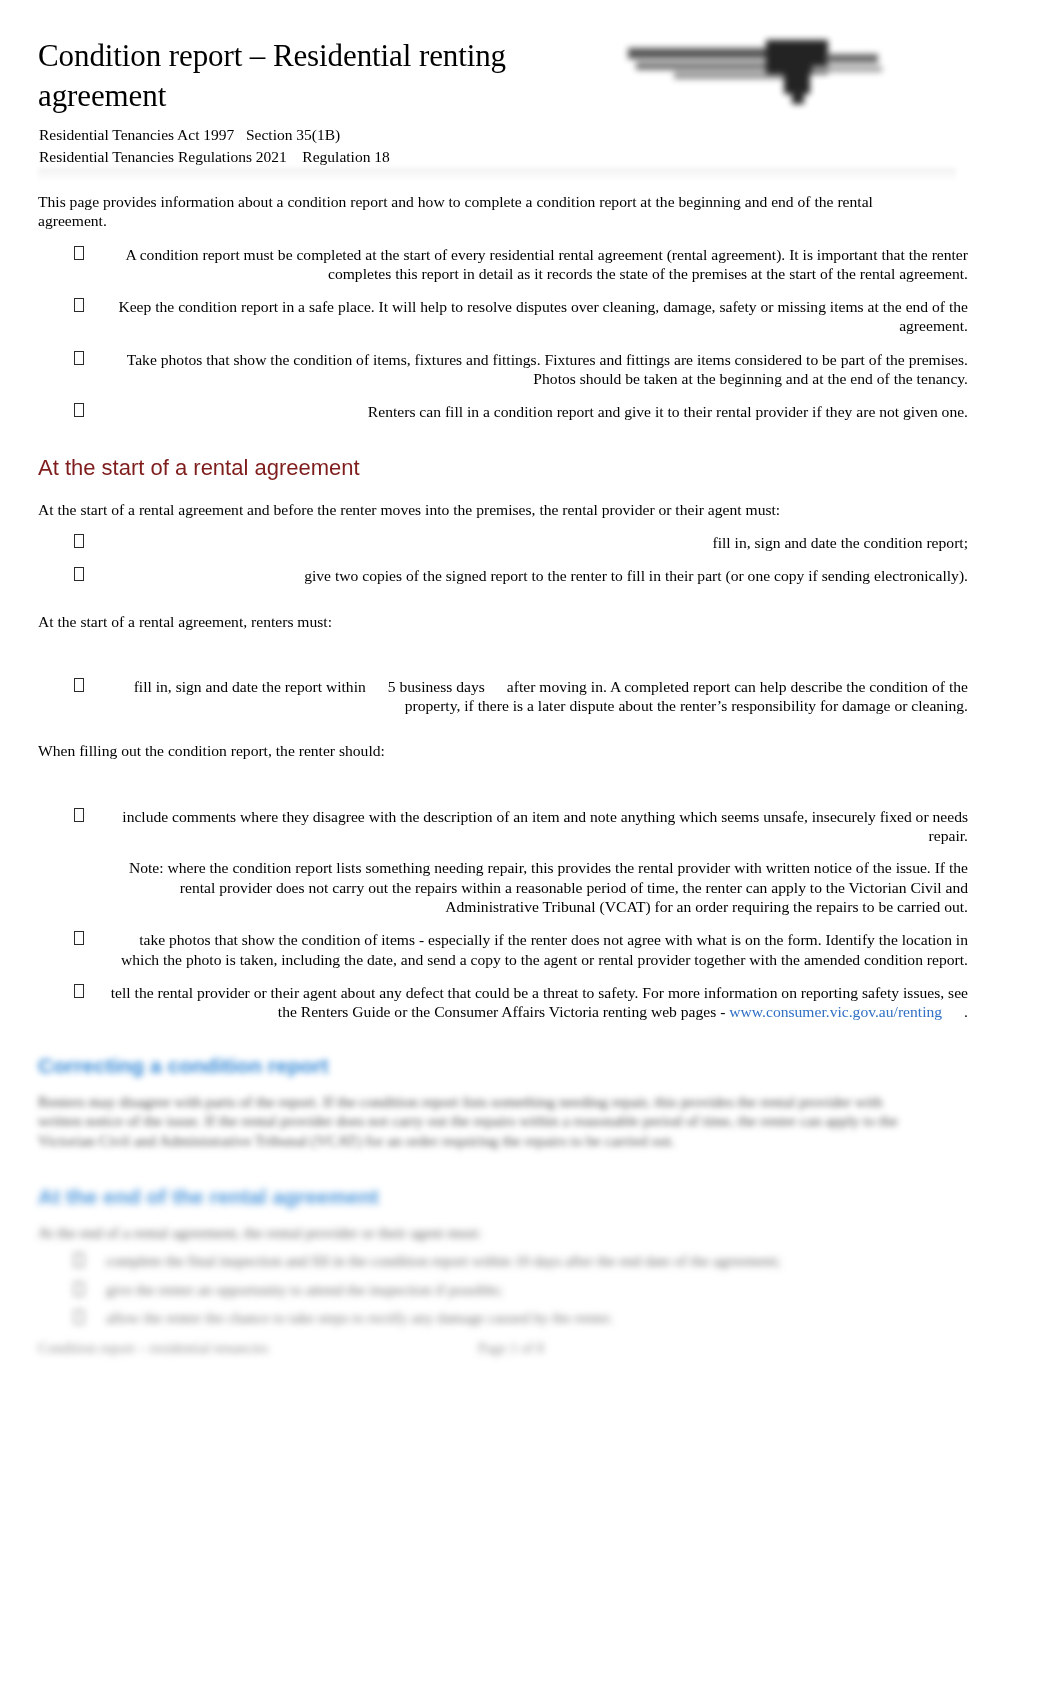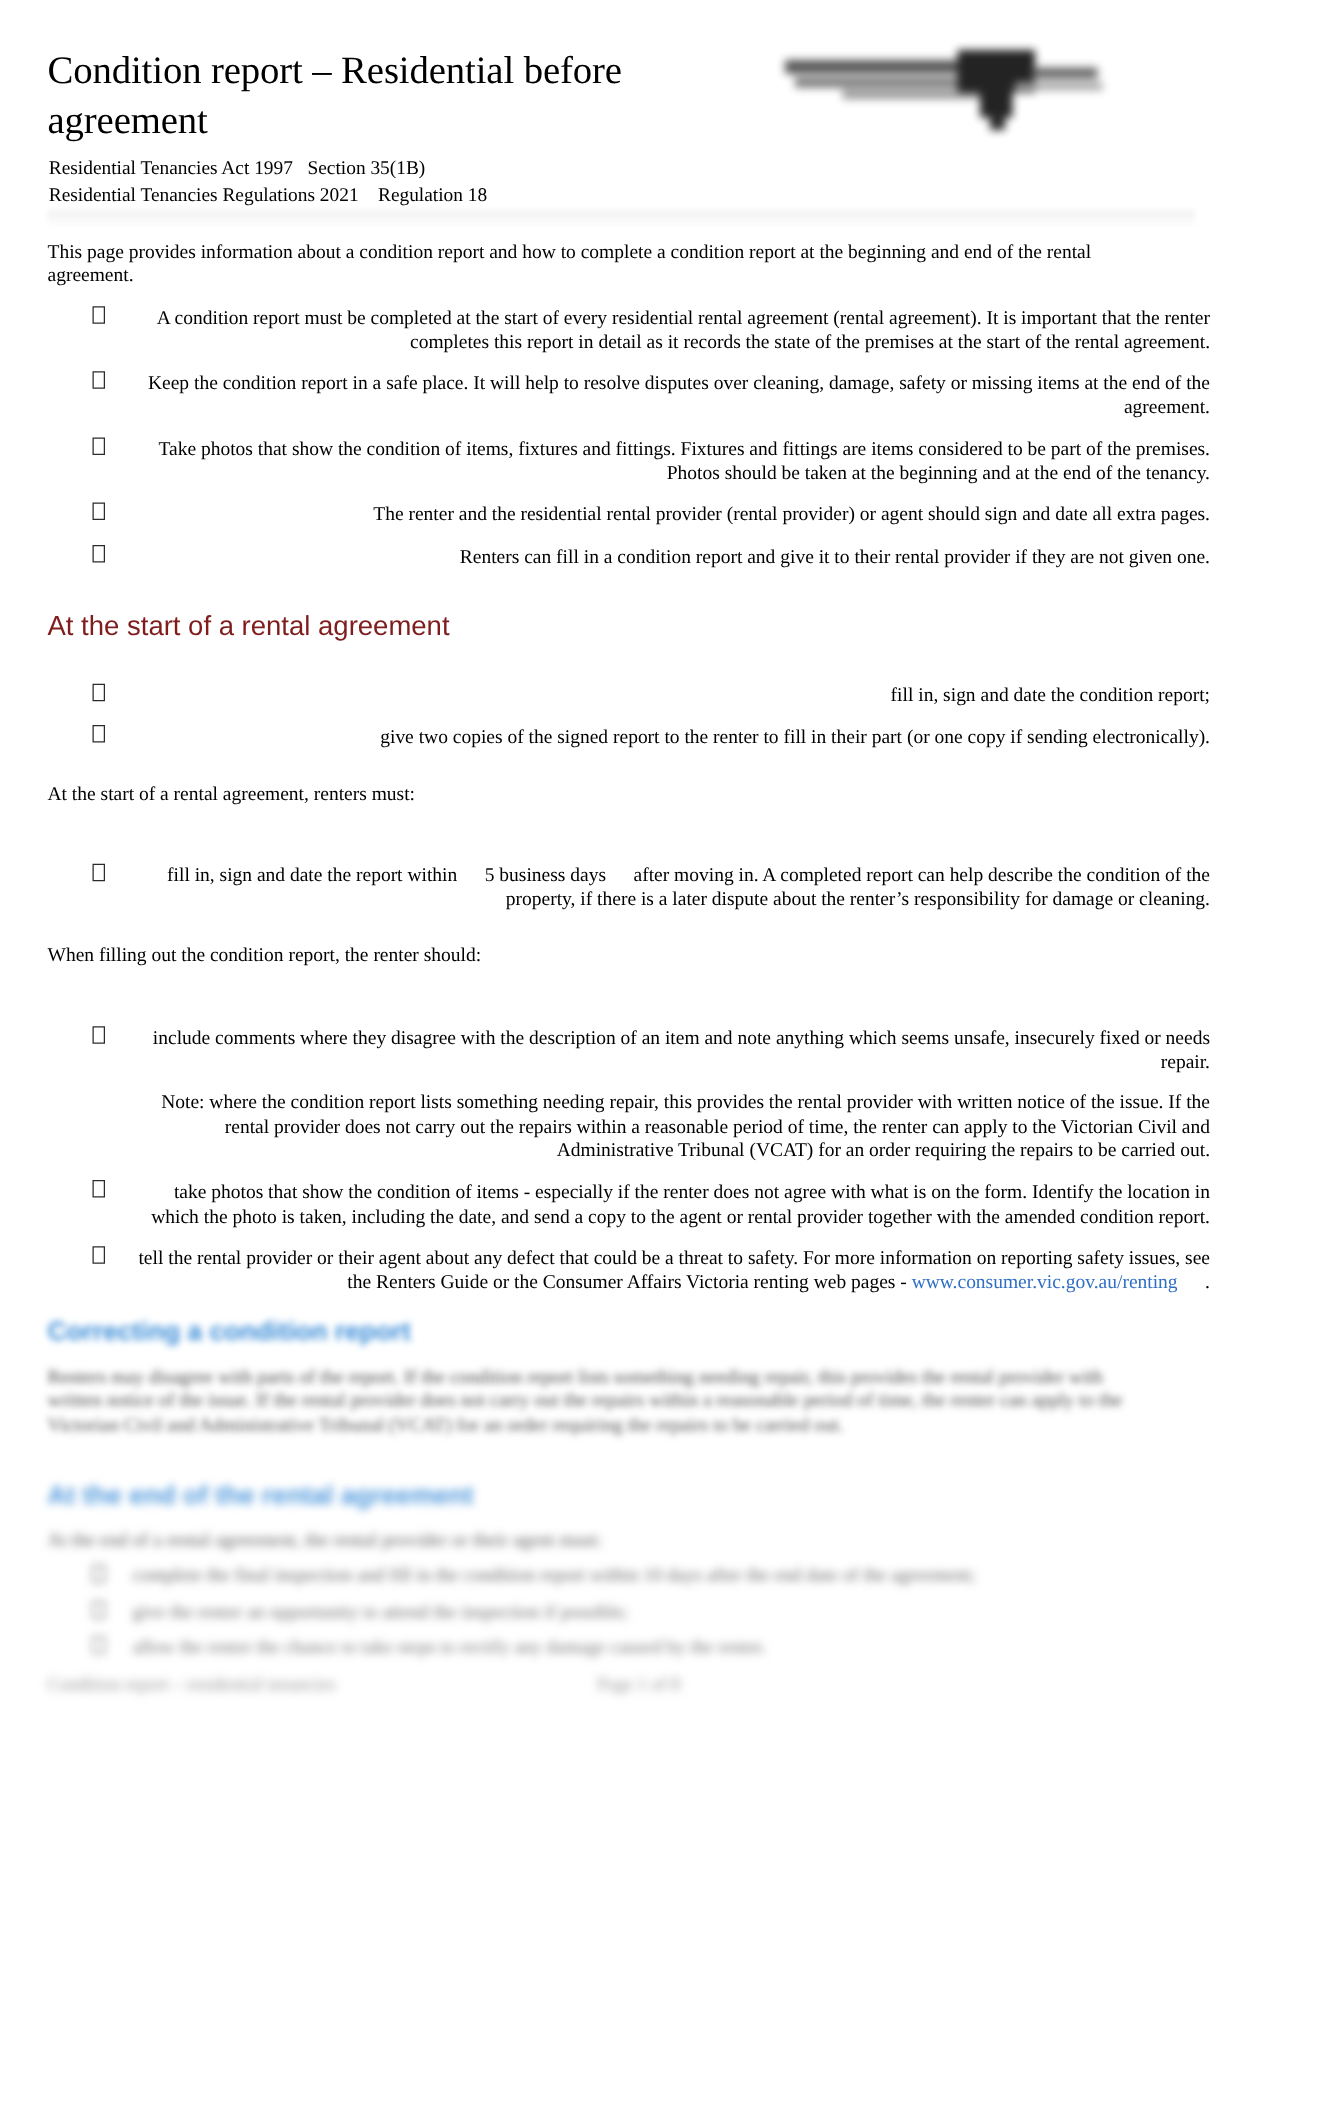--- a/index.html
+++ b/index.html
@@ -217,21 +217,21 @@
     height: 291px;
     background: #ffffff;
   }
 </style>
 </head>
 <body>
 
 <div class="page">
 
   <div class="header">
-    <h1 class="doc-title">Condition report – Residential before agreement</h1>
+    <h1 class="doc-title">Condition report – Residential renting agreement</h1>
     <div class="act-block">
       <p class="act-line">Residential Tenancies Act 1997   Section 35(1B)</p>
       <p class="act-line">Residential Tenancies Regulations 2021    Regulation 18</p>
     </div>
   </div>
 
   <div class="logo-wrap">
     <svg width="270" height="78" viewBox="0 0 270 78" xmlns="http://www.w3.org/2000/svg">
       <rect x="12" y="16" width="170" height="11" fill="#4a4a4a"></rect>
       <rect x="20" y="30" width="150" height="8" fill="#6d6d6d"></rect>
@@ -258,34 +258,31 @@
       <li>
         <span class="bullet"><span class="tofu"></span></span>
         <span class="txt">Keep the condition report in a safe place. It will help to resolve disputes over cleaning, damage, safety or missing items at the end of the agreement.</span>
       </li>
       <li>
         <span class="bullet"><span class="tofu"></span></span>
         <span class="txt">Take photos that show the condition of items, fixtures and fittings. Fixtures and fittings are items considered to be part of the premises. Photos should be taken at the beginning and at the end of the tenancy.</span>
       </li>
       <li>
         <span class="bullet"><span class="tofu"></span></span>
-        <span class="txt">The renter and the residential rental provider (rental provider) or agent should sign and date all extra pages.</span>
-      </li>
-      <li>
-        <span class="bullet"><span class="tofu"></span></span>
         <span class="txt">Renters can fill in a condition report and give it to their rental provider if they are not given one.</span>
       </li>
     </ul>
 
     <div class="gap-xl"></div>
 
     <h2 class="sect">At the start of a rental agreement</h2>
 
     <div class="gap-md"></div>
 
+    <p class="body intro">At the start of a rental agreement and before the renter moves into the premises, the rental provider or their agent must:</p>
 
     <ul class="bl">
       <li>
         <span class="bullet"><span class="tofu"></span></span>
         <span class="txt">fill in, sign and date the condition report;</span>
       </li>
       <li>
         <span class="bullet"><span class="tofu"></span></span>
         <span class="txt">give two copies of the signed report to the renter to fill in their part (or one copy if sending electronically).</span>
       </li>

